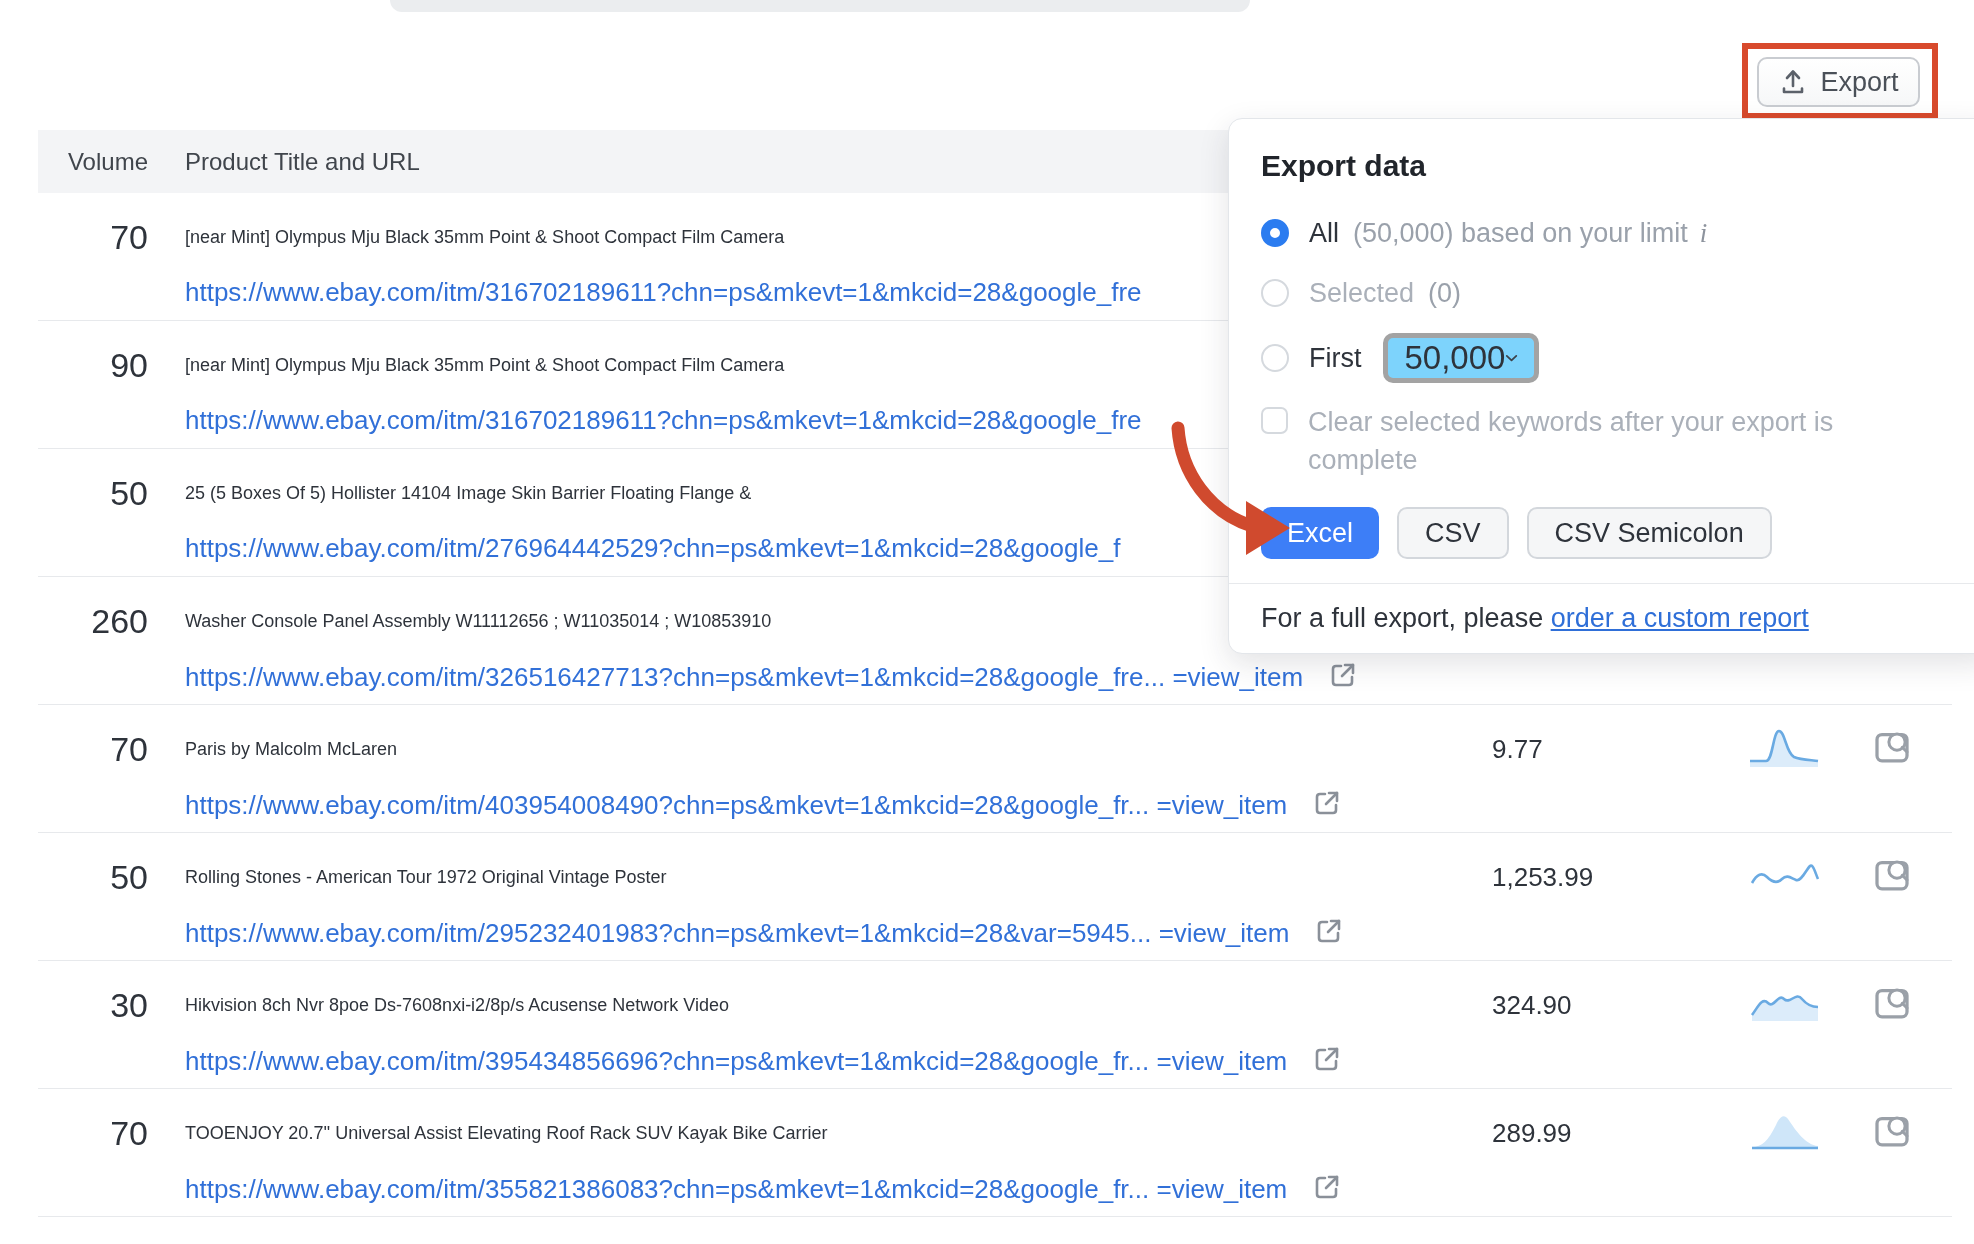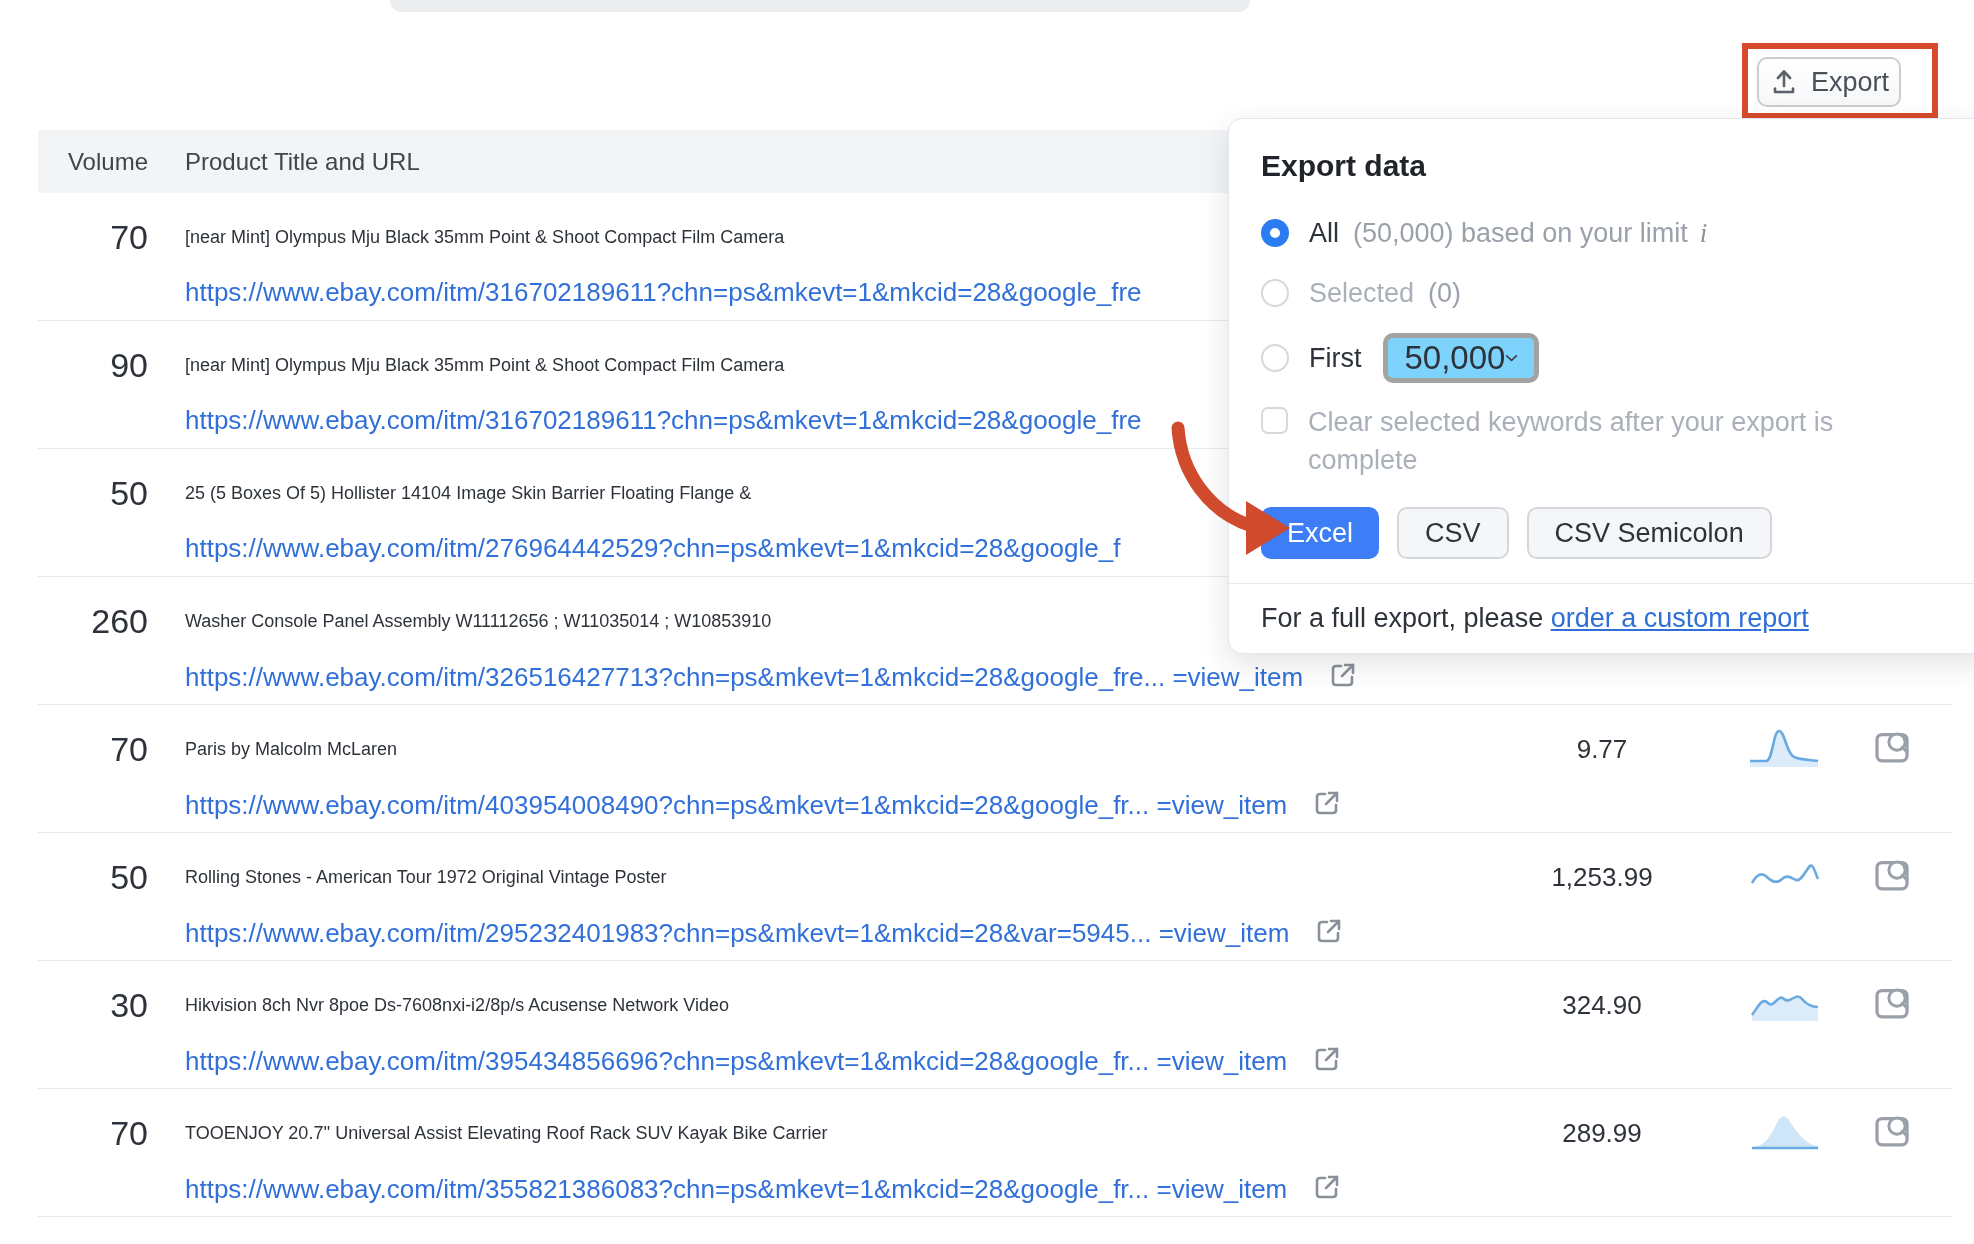--- a/index.html
+++ b/index.html
@@ -7,40 +7,40 @@
   body { font-family:"Liberation Sans", sans-serif; }
   .screen { position:relative; width:1974px; height:1244px; background:#fff; overflow:hidden; }
 
   
   .top-bar { position:absolute; left:390px; top:0; width:860px; height:12px;
              background:#ebedef; border-radius:0 0 14px 14px; }
 
   
   .export-highlight { position:absolute; left:1742px; top:43px; width:196px; height:76px;
                       border:6px solid #d84a2c; z-index:6; }
-  .export-btn { position:absolute; left:1757px; top:57px; width:144px; height:50px;
+  .export-btn { position:absolute; left:1757px; top:57px; width:163px; height:50px;
                 border:2px solid #c9ccd1; border-radius:10px;
                 background:linear-gradient(#ffffff,#f6f7f8);
                 display:flex; align-items:center; justify-content:center; gap:12px;
                 font-size:27px; color:#4a5058; cursor:pointer; z-index:5; }
 
   
   .table { position:absolute; left:38px; top:130px; width:1914px; }
   .thead { height:63px; display:flex; align-items:center; background:#f3f4f6;
            font-size:24px; color:#40454c; }
   .th-vol { width:110px; text-align:right; }
   .th-prod { margin-left:37px; }
   .row { position:relative; height:128px; border-bottom:1px solid #e7e9ec;
          display:flex; padding-top:27px; }
   .vol { width:110px; text-align:right; font-size:34px; color:#2e333b; line-height:34px; }
   .main { margin-left:37px; }
   .title { font-size:18px; color:#2e333b; line-height:34px; white-space:pre; }
   .urlline { margin-top:21px; display:flex; align-items:center; gap:24px; }
   .url { font-size:26px; color:#3170d8; text-decoration:none; white-space:pre; line-height:34px; }
-  .price { position:absolute; right:240px; top:27px; width:220px; text-align:center;
+  .price { position:absolute; right:240px; top:27px; width:220px; text-align:left;
            font-size:26px; color:#2e333b; line-height:34px; }
   .spark { position:absolute; left:1708px; top:18px; width:76px; height:48px; }
   .magnify { position:absolute; left:1834px; top:22px; width:40px; height:40px; }
 
   
   .popup { position:absolute; left:1228px; top:118px; width:766px; height:536px;
            background:#fff; border:1px solid #e3e6ea; border-radius:14px;
            box-shadow:0 10px 30px rgba(35,41,54,.13); z-index:10;
            display:flex; flex-direction:column; }
   .popup-body { flex:1; padding:30px 34px 0 32px; }

